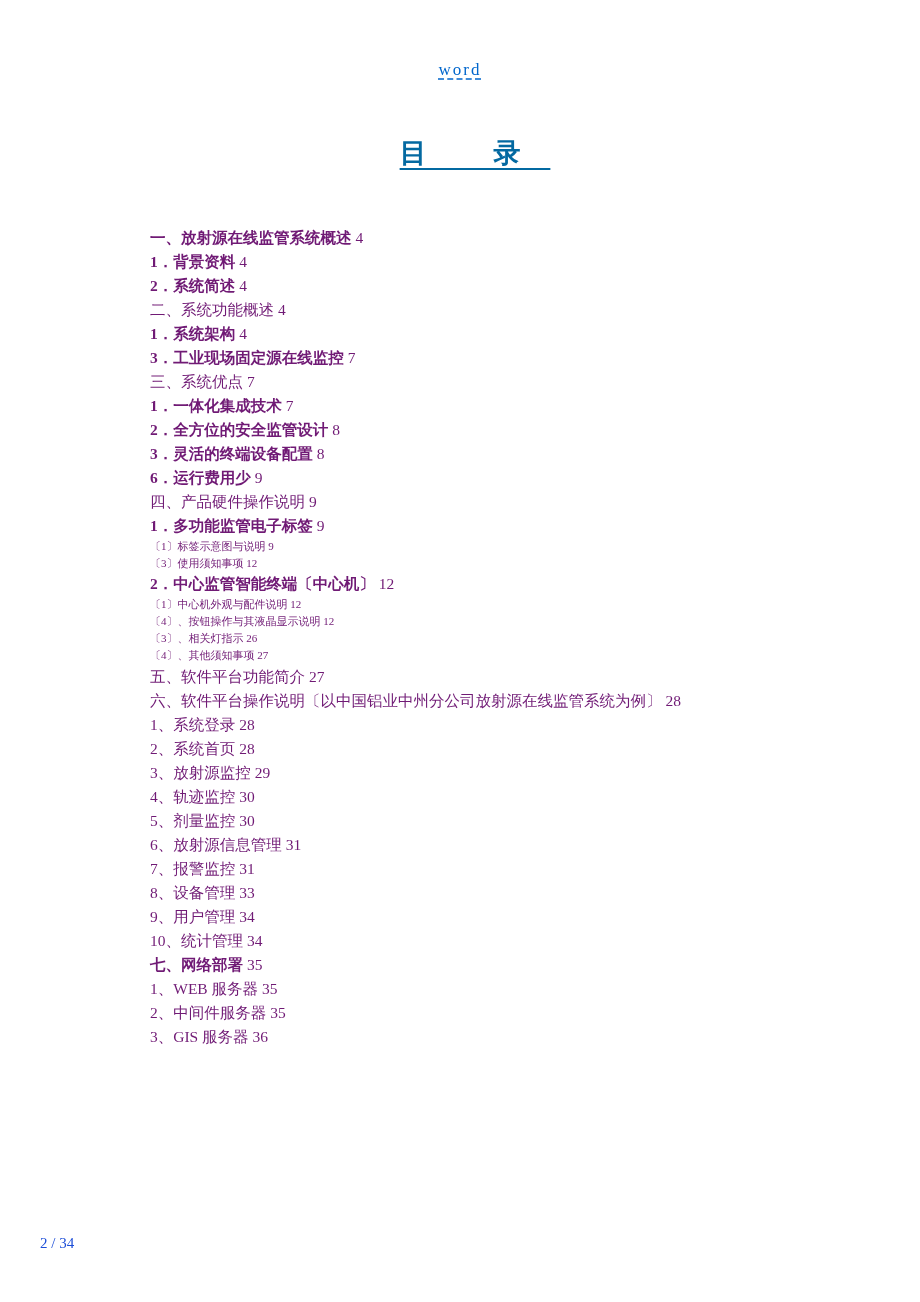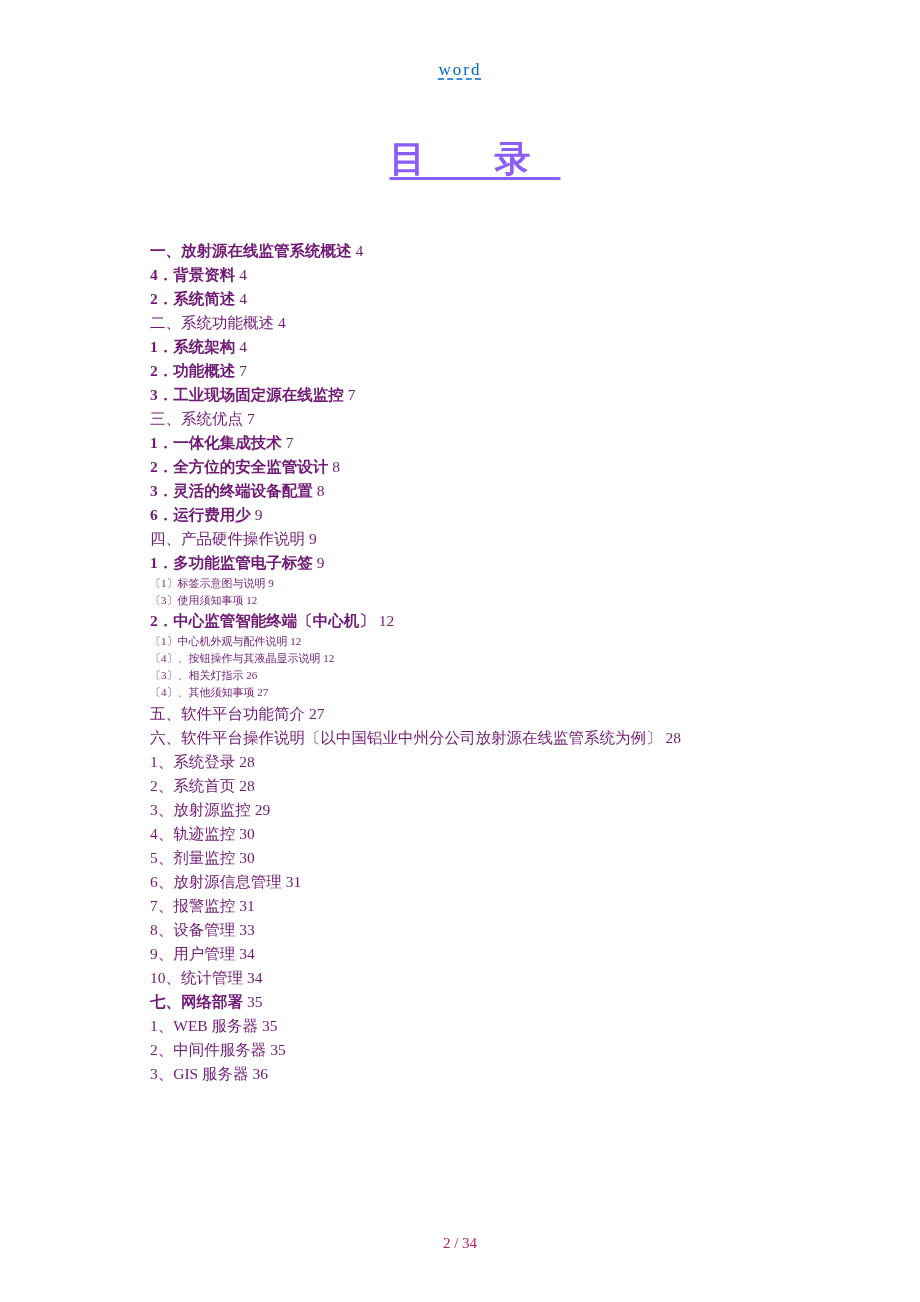--- a/index.html
+++ b/index.html
@@ -25,23 +25,23 @@
       color: #0066cc;
       font-size: 17px;
       text-decoration: underline;
       text-decoration-style: dashed;
       text-underline-offset: 4px;
       letter-spacing: 2px;
       margin-bottom: 55px;
     }
     .main-title {
       text-align: center;
-      font-size: 36px;
+      font-size: 27px;
       font-weight: bold;
-      color: #8b5cf6;
+      color: #0369a1;
       text-decoration: underline;
       text-underline-offset: 6px;
       letter-spacing: 30px;
       margin-bottom: 55px;
       padding-left: 30px;
     }
     .toc {
       font-size: 15.5px;
       line-height: 1.55;
       color: #701a75;
@@ -57,42 +57,42 @@
       font-family: "Times New Roman", serif;
     }
     .sub {
       font-size: 11px;
     }
     .footer {
       position: absolute;
       bottom: 50px;
       left: 0;
       right: 0;
-      text-align: center;
+      text-align: left;
       font-size: 15px;
       font-family: "Times New Roman", serif;
-      color: #be185d;
+      color: #1d4ed8;
+      padding-left: 40px;
     }
   </style>
 </head>
 <body>
 
 <div class="page">
 
   <div class="header-link">word</div>
 
   <div class="main-title">目 录</div>
 
   <div class="toc" id="toc-container">
       <div class="toc-line"><span class="bold">一、放射源在线监管系统概述</span><span class="page-num"> 4</span></div>
-      <div class="toc-line"><span class="bold">4．背景资料</span><span class="page-num"> 4</span></div>
+      <div class="toc-line"><span class="bold">1．背景资料</span><span class="page-num"> 4</span></div>
       <div class="toc-line"><span class="bold">2．系统简述</span><span class="page-num"> 4</span></div>
       <div class="toc-line"><span>二、系统功能概述</span><span class="page-num"> 4</span></div>
       <div class="toc-line"><span class="bold">1．系统架构</span><span class="page-num"> 4</span></div>
-      <div class="toc-line"><span class="bold">2．功能概述</span><span class="page-num"> 7</span></div>
       <div class="toc-line"><span class="bold">3．工业现场固定源在线监控</span><span class="page-num"> 7</span></div>
       <div class="toc-line"><span>三、系统优点</span><span class="page-num"> 7</span></div>
       <div class="toc-line"><span class="bold">1．一体化集成技术</span><span class="page-num"> 7</span></div>
       <div class="toc-line"><span class="bold">2．全方位的安全监管设计</span><span class="page-num"> 8</span></div>
       <div class="toc-line"><span class="bold">3．灵活的终端设备配置</span><span class="page-num"> 8</span></div>
       <div class="toc-line"><span class="bold">6．运行费用少</span><span class="page-num"> 9</span></div>
       <div class="toc-line"><span>四、产品硬件操作说明</span><span class="page-num"> 9</span></div>
       <div class="toc-line"><span class="bold">1．多功能监管电子标签</span><span class="page-num"> 9</span></div>
       <div class="toc-line sub"><span>〔1〕标签示意图与说明</span><span class="page-num"> 9</span></div>
       <div class="toc-line sub"><span>〔3〕使用须知事项</span><span class="page-num"> 12</span></div>

